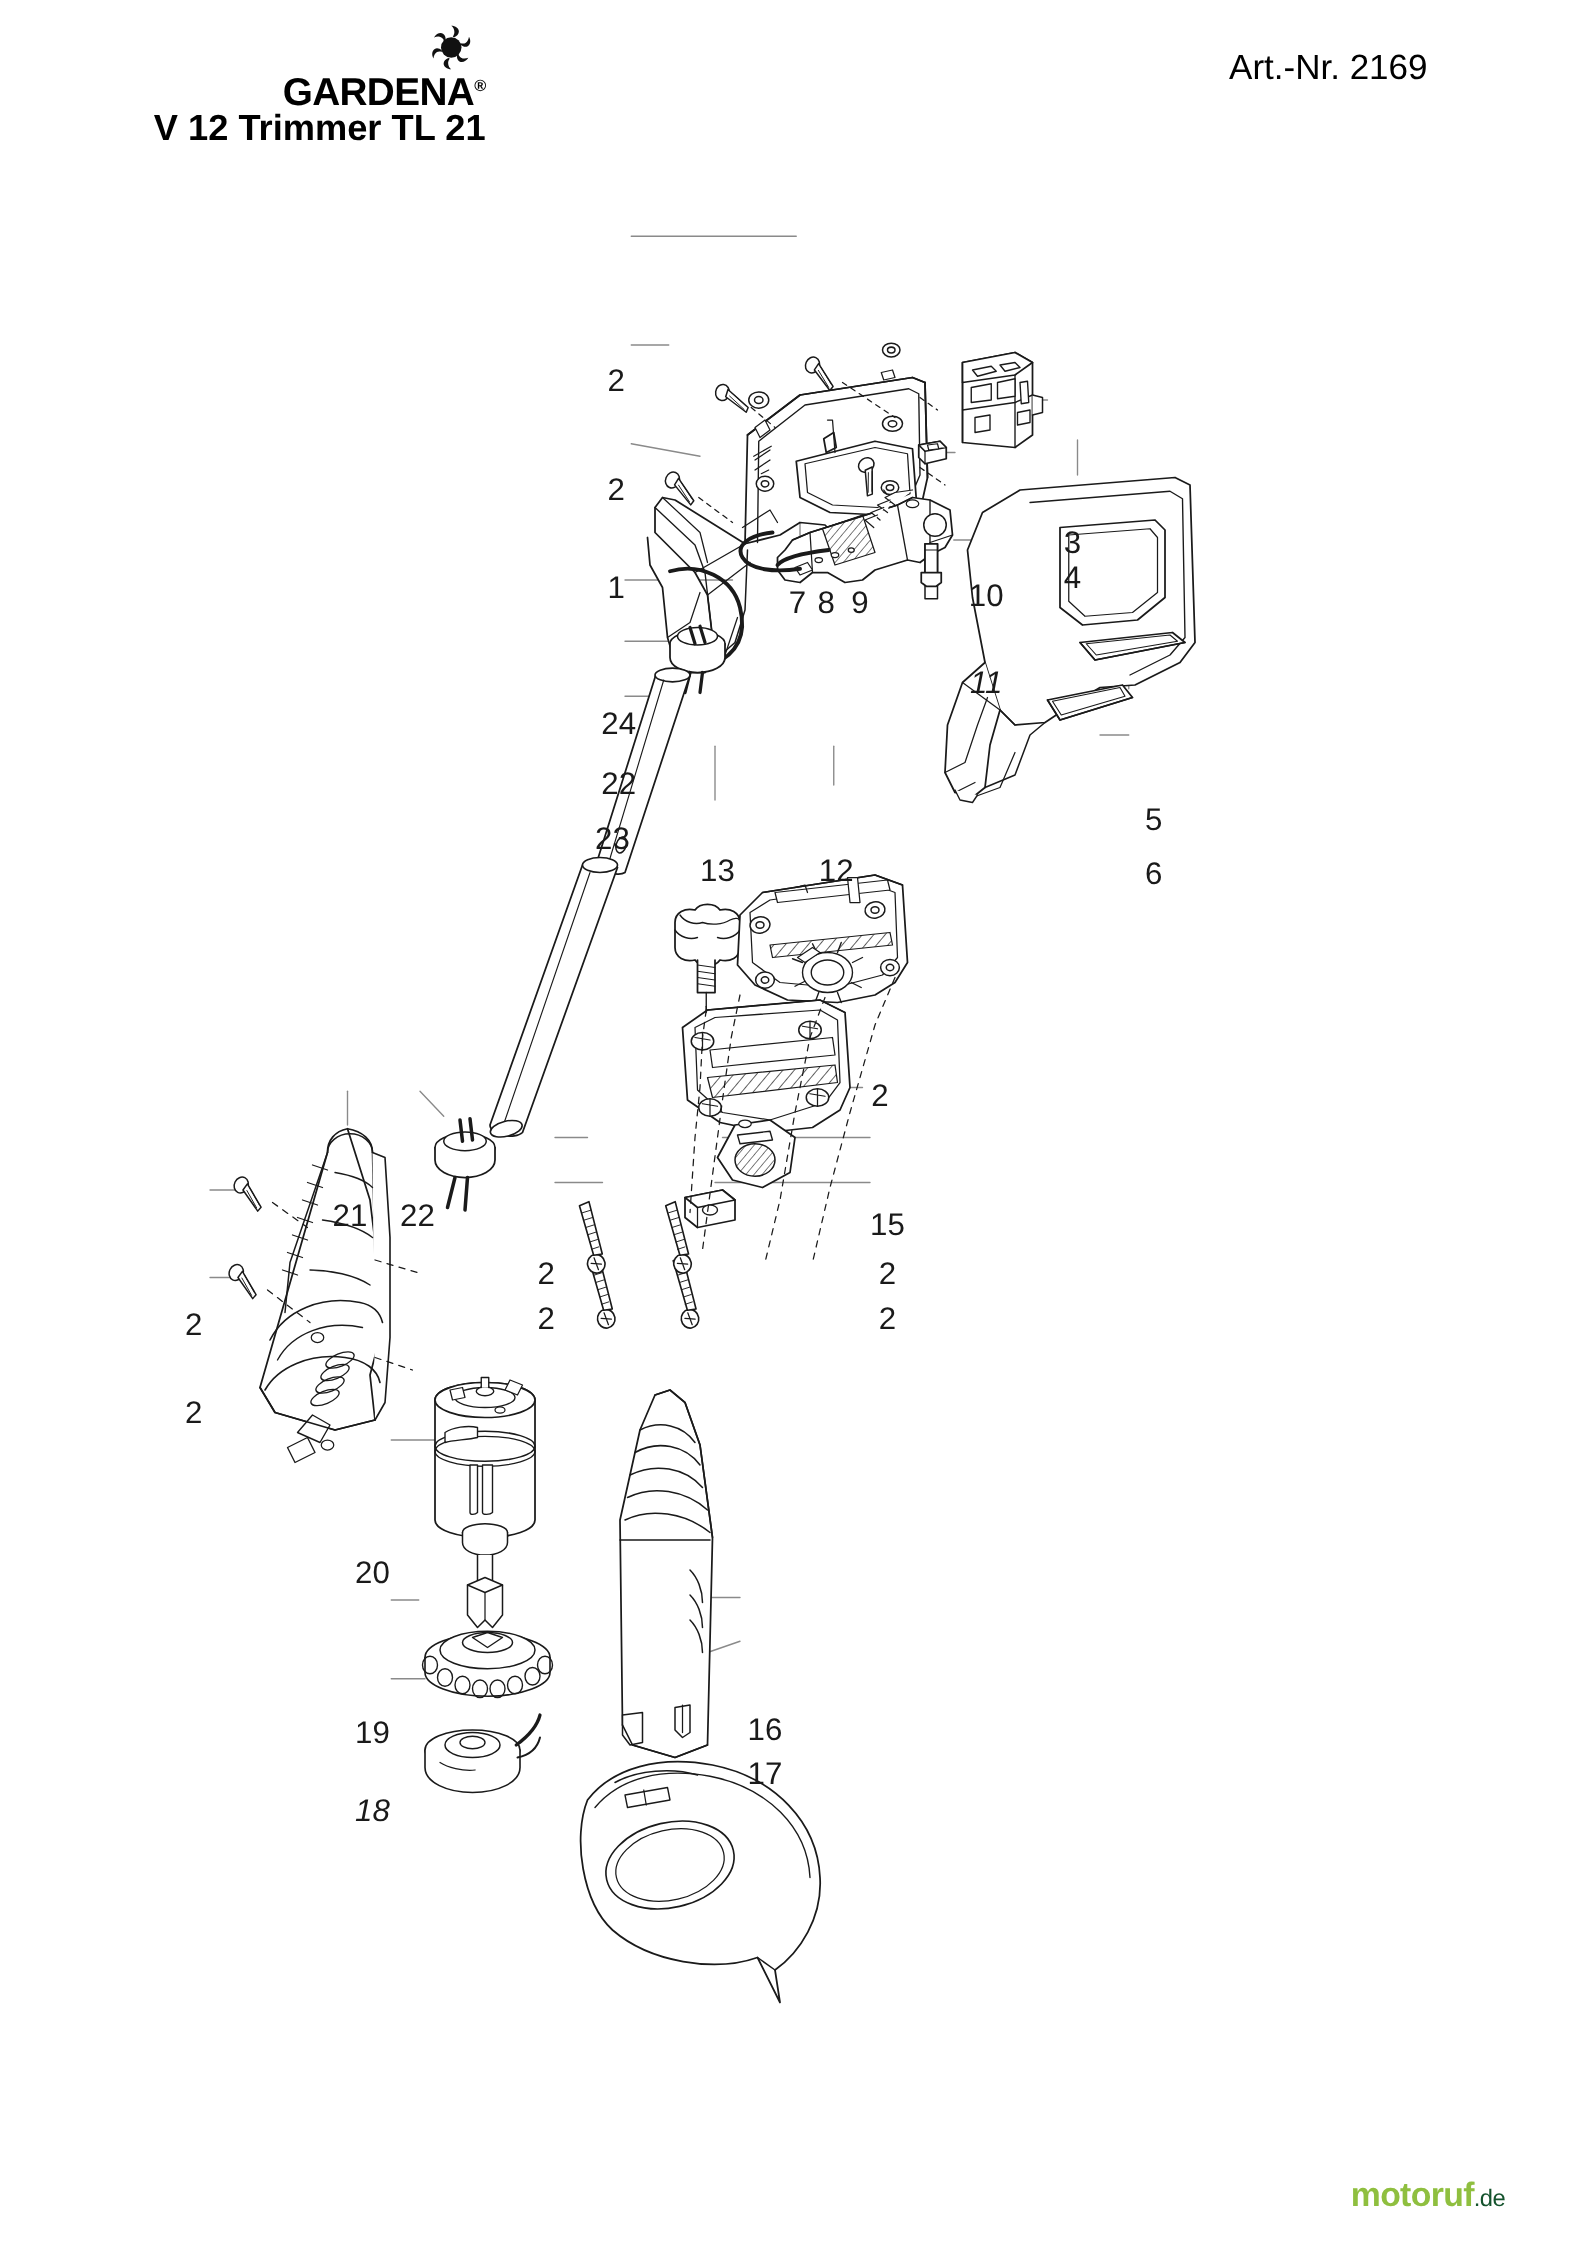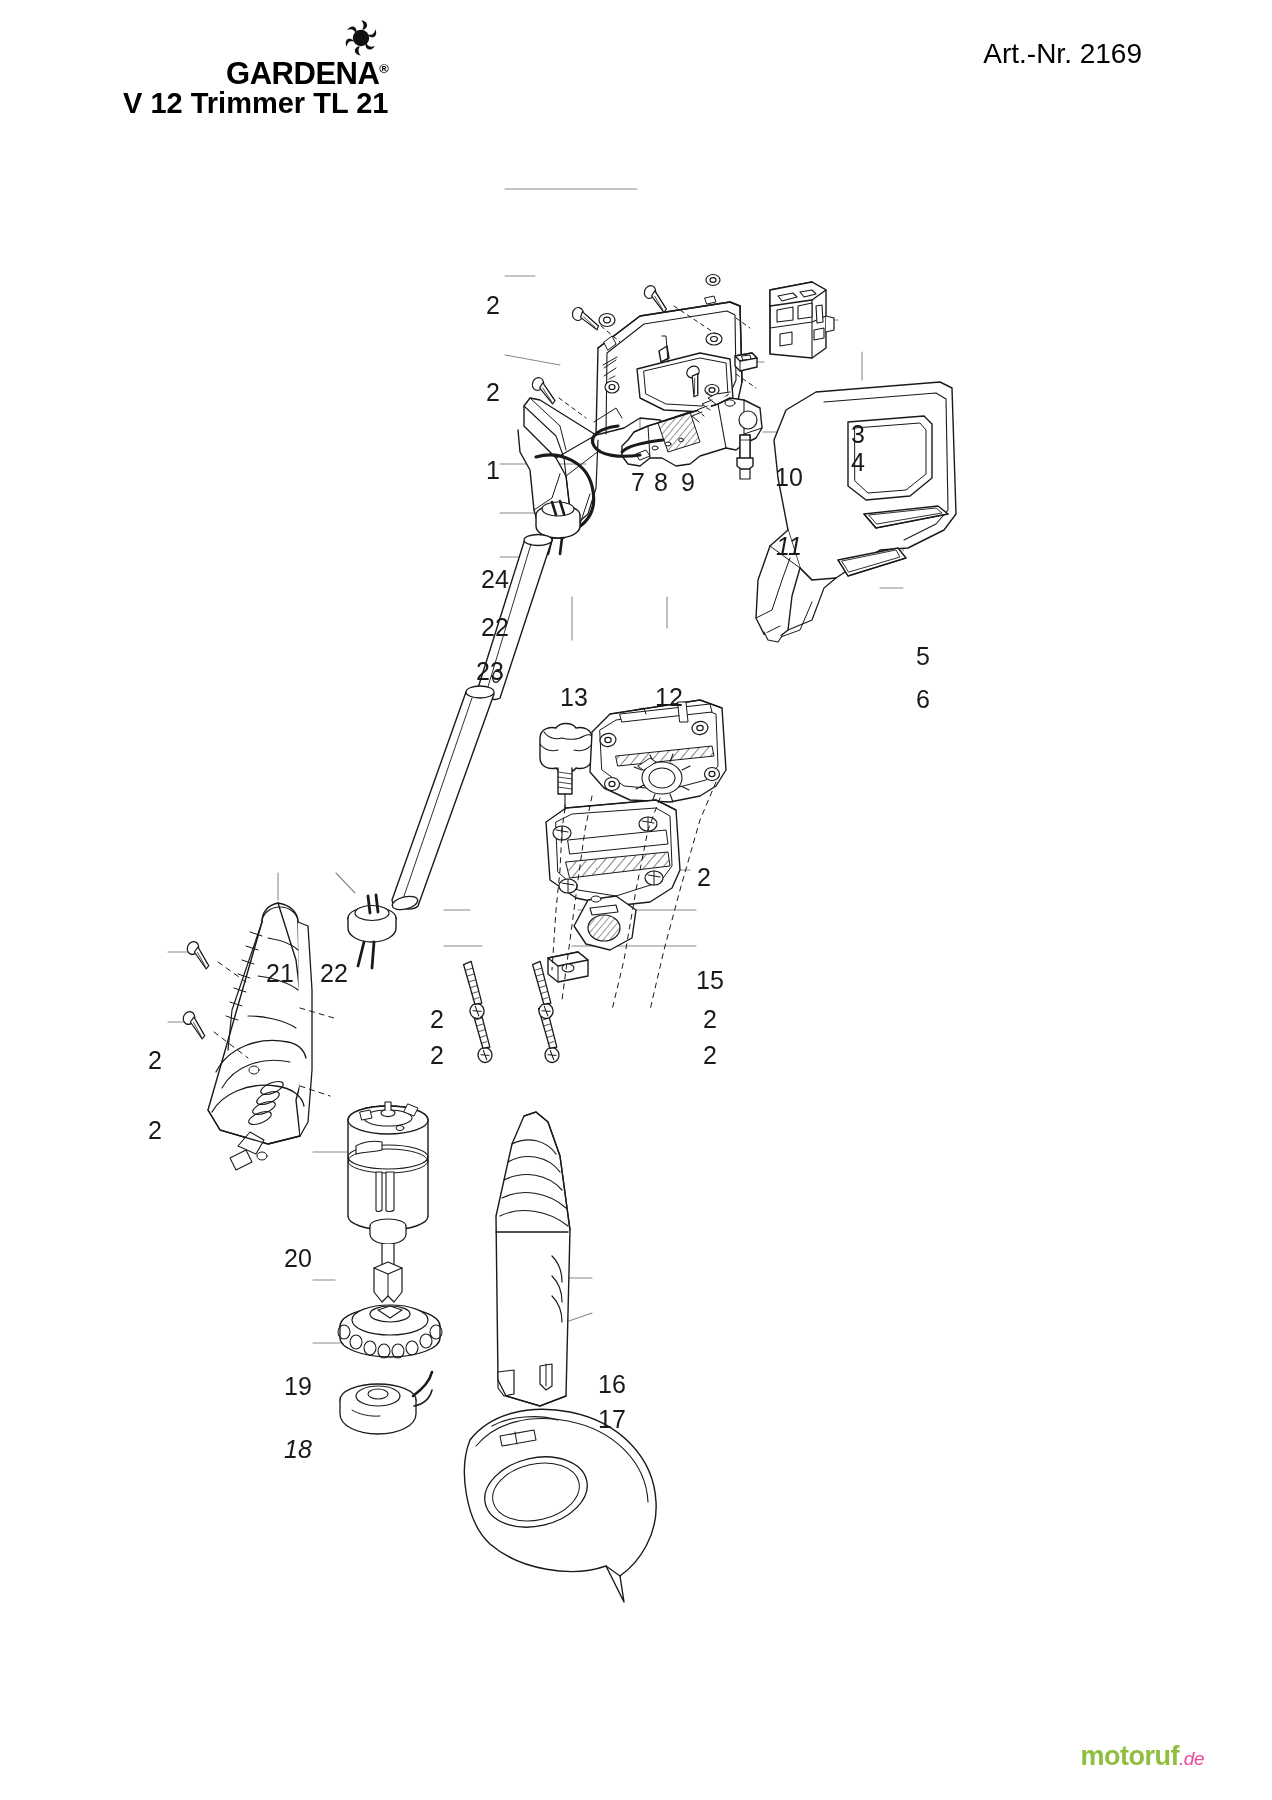--- a/index.html
+++ b/index.html
@@ -18,21 +18,21 @@
   
   .canvas{position:absolute;left:0;top:110px;width:1272px;height:1600px;}
   .canvas svg{display:block;}
 
   
   .callout{position:absolute;font-size:25px;line-height:1;color:#1a1a1a;white-space:nowrap;}
 
   
   .watermark{position:absolute;right:68px;bottom:28px;font-size:27px;letter-spacing:-0.5px;}
   .wm-motoruf{color:#8fbf3f;font-weight:bold;margin-top:32px;}
-  .wm-de{color:#ec4899;font-weight:normal;font-size:19px;font-style:italic;}
+  .wm-de{color:#14532d;font-weight:normal;font-size:19px;}
 </style>
 </head>
 <body>
 
 <div id="page">
 
   <div class="header">
     <div class="brand-wrap">
       <span class="brand-mark">
         <svg width="40" height="40" viewBox="0 0 40 40">

